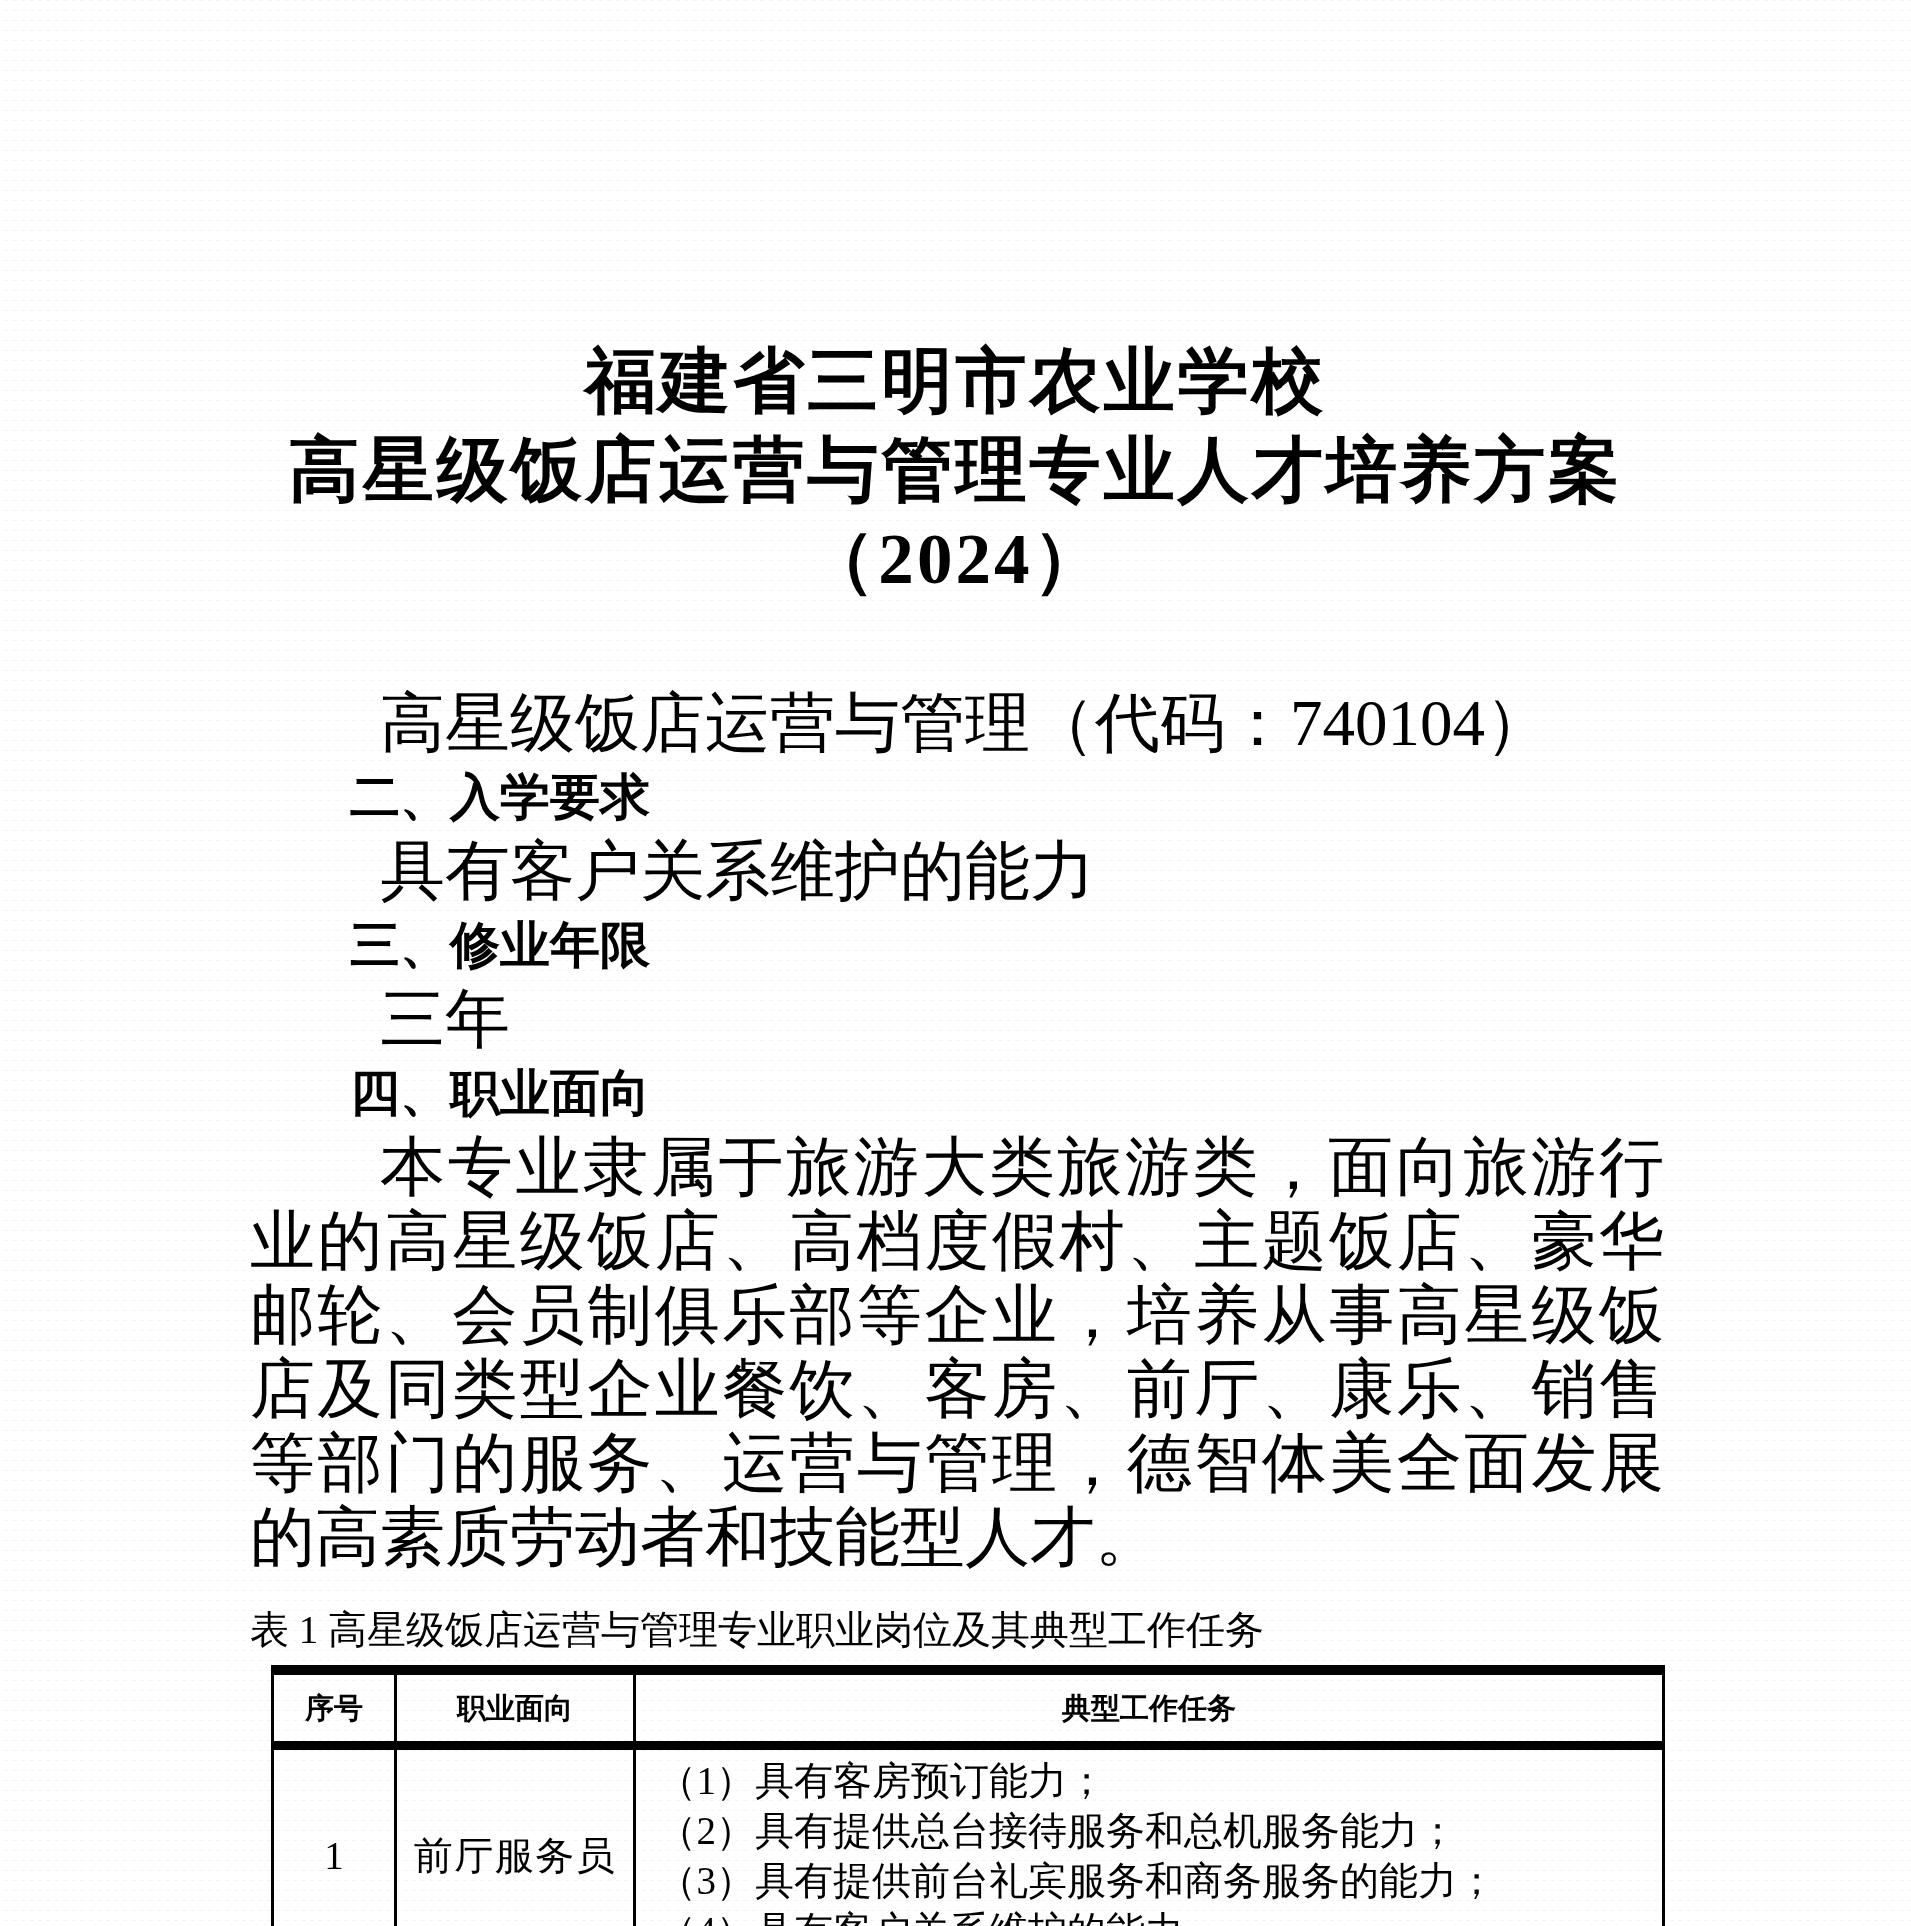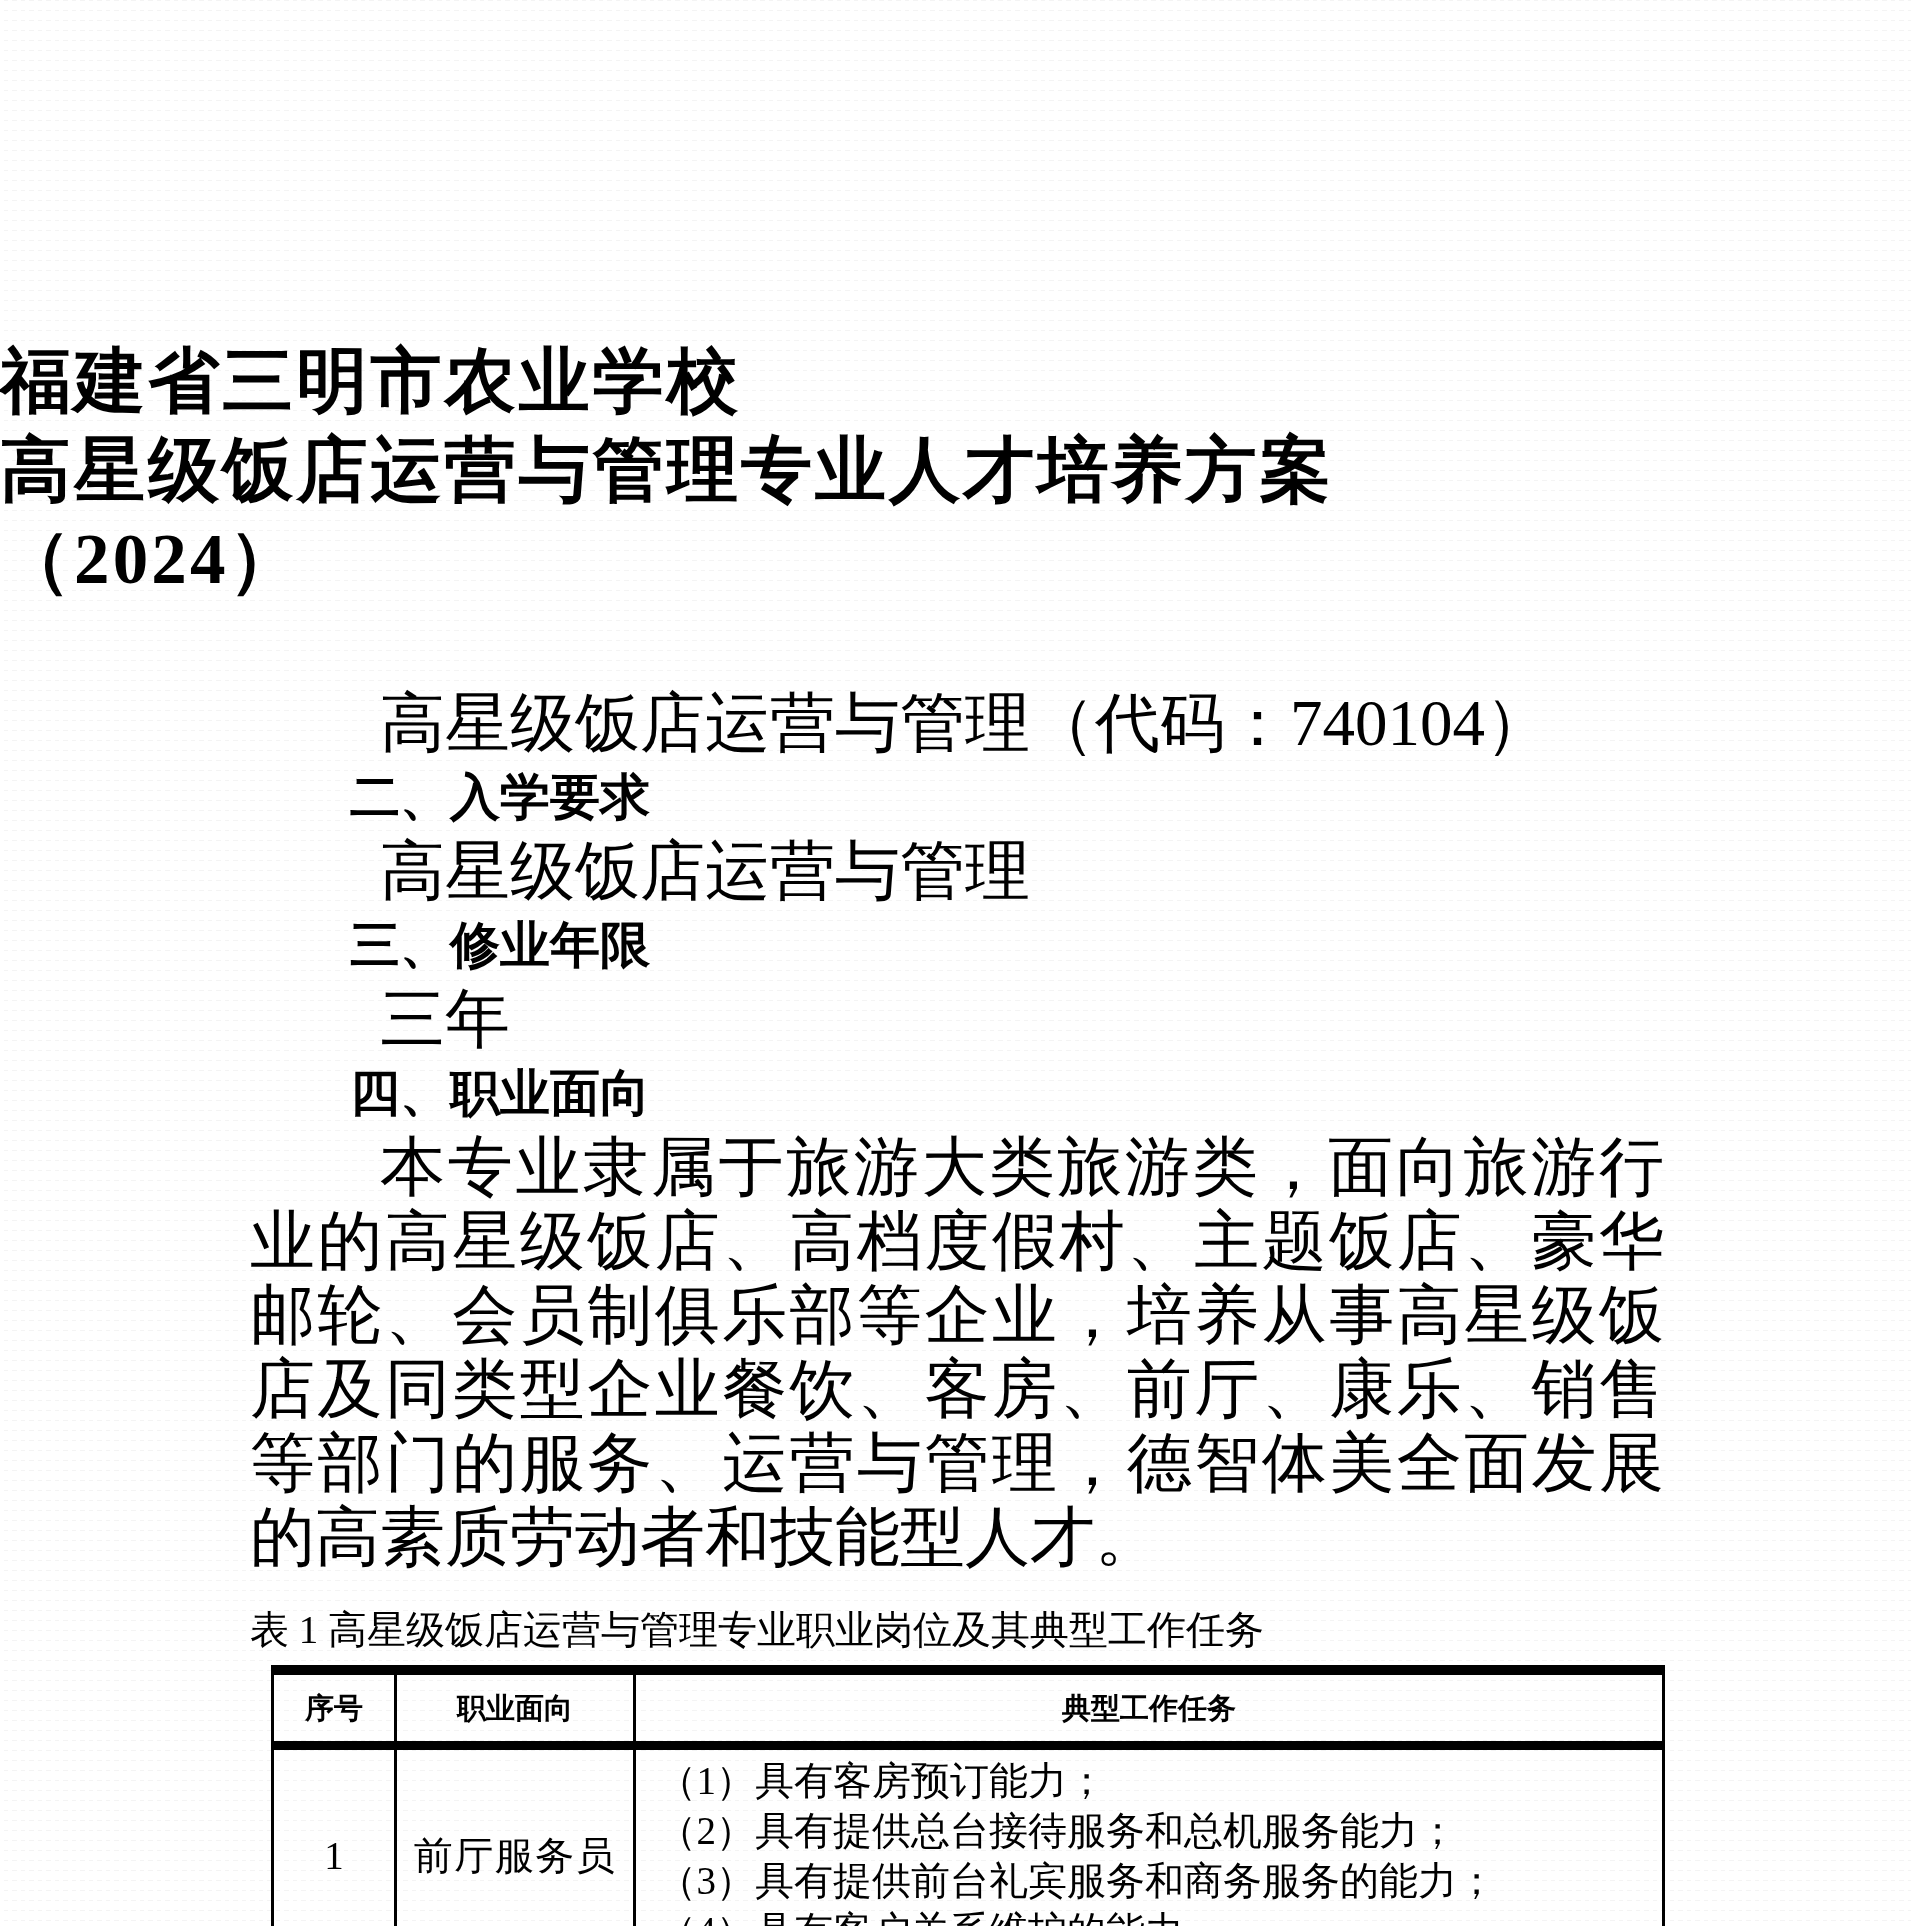--- a/index.html
+++ b/index.html
@@ -15,20 +15,21 @@
     background-color: #ffffff;
     
     background-image:
       repeating-linear-gradient(90deg, #ffffff 0 3.9px, rgba(255,255,255,0) 3.9px 8.5px),
       repeating-linear-gradient(180deg, rgba(0,0,0,0.045) 0 0.8px, rgba(0,0,0,0) 0.8px 10px);
     overflow: hidden;
   }
   .title {
     margin: 0;
     padding-top: 337px;
+    text-align: center;
     font-size: 71px;
     line-height: 89px;
     letter-spacing: 3.1px;
     font-weight: 700;
     font-family: "Liberation Serif", "DejaVu Serif", serif;
   }
   .title .tline { display: block; }
   .content {
     margin-top: 82px;
     padding: 0 247px 0 250px;
@@ -96,21 +97,21 @@
 
   <h1 class="title">
     <span class="tline">福建省三明市农业学校</span>
     <span class="tline">高星级饭店运营与管理专业人才培养方案</span>
     <span class="tline">（2024）</span>
   </h1>
 
   <div class="content">
     <p class="sec-body">高星级饭店运营与管理（代码：740104）</p>
     <p class="sec-heading">二、入学要求</p>
-    <p class="sec-body">高星级饭店运营与管理</p>
+    <p class="sec-body">具有客户关系维护的能力</p>
     <p class="sec-heading">三、修业年限</p>
     <p class="sec-body">三年</p>
     <p class="sec-heading">四、职业面向</p>
     <p class="sec-body para">本专业隶属于旅游大类旅游类，面向旅游行业的高星级饭店、高档度假村、主题饭店、豪华邮轮、会员制俱乐部等企业，培养从事高星级饭店及同类型企业餐饮、客房、前厅、康乐、销售等部门的服务、运营与管理，德智体美全面发展的高素质劳动者和技能型人才。</p>
   </div>
 
   <div class="caption">表 1 高星级饭店运营与管理专业职业岗位及其典型工作任务</div>
 
   <table class="jobs">
     <colgroup>

